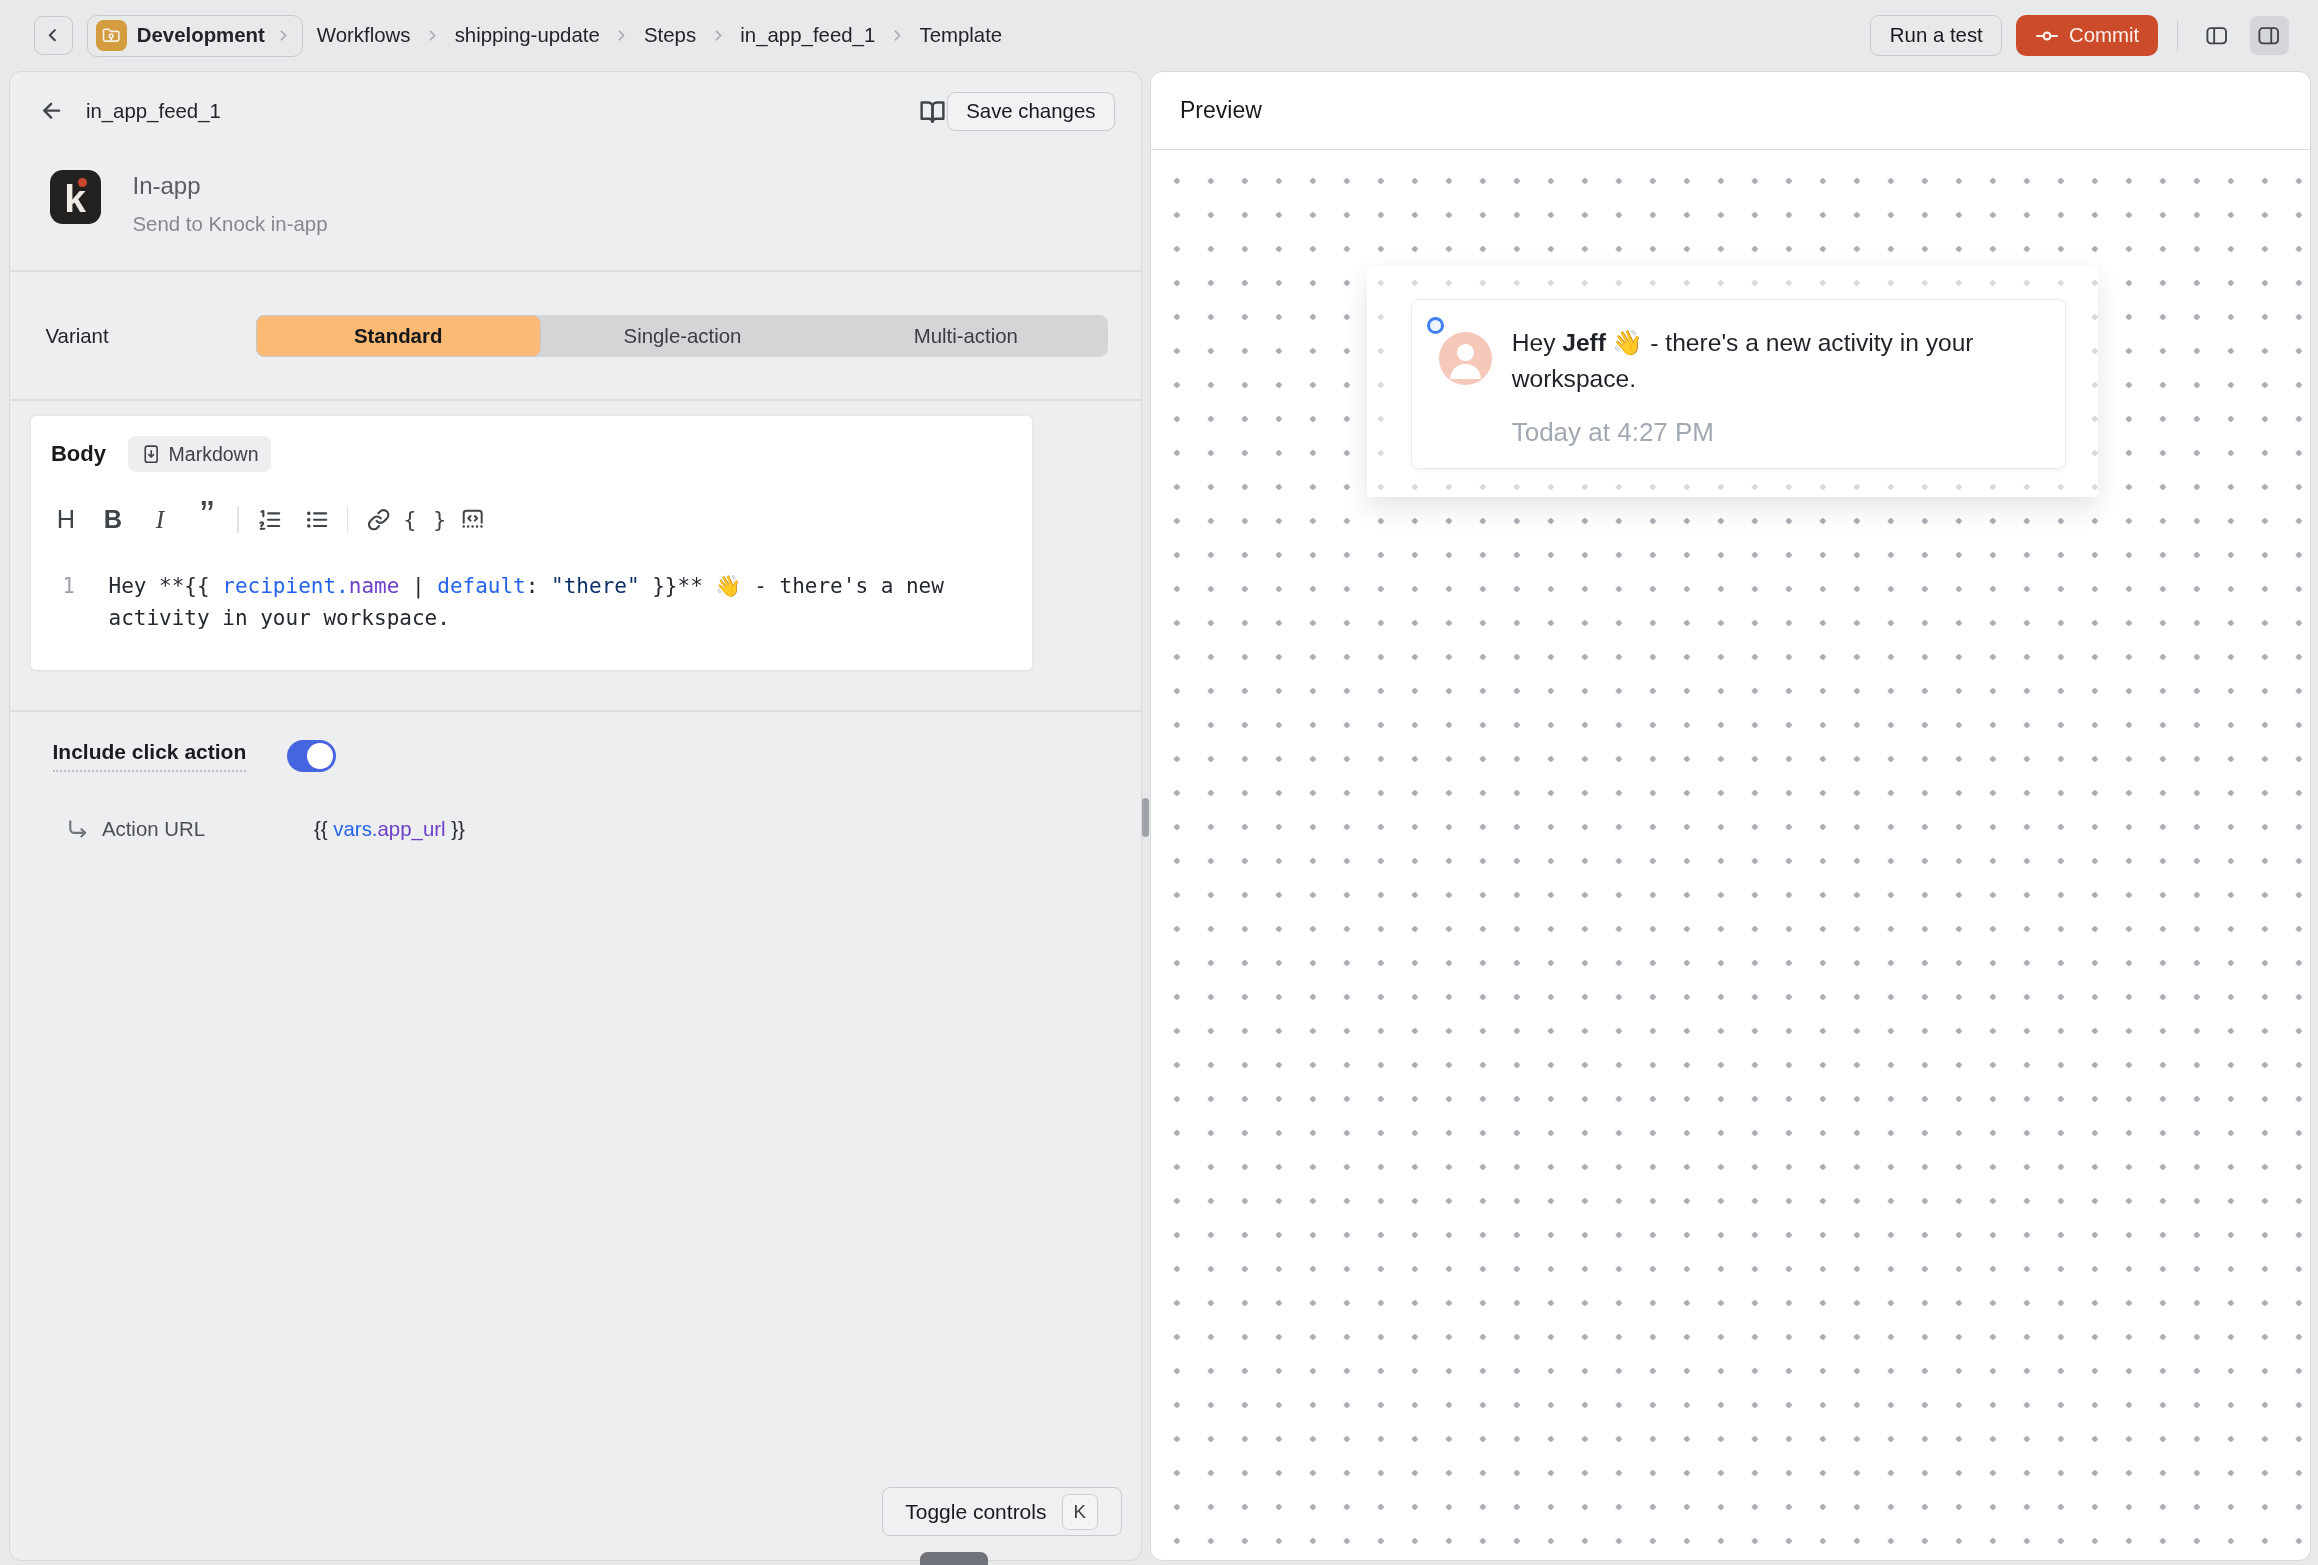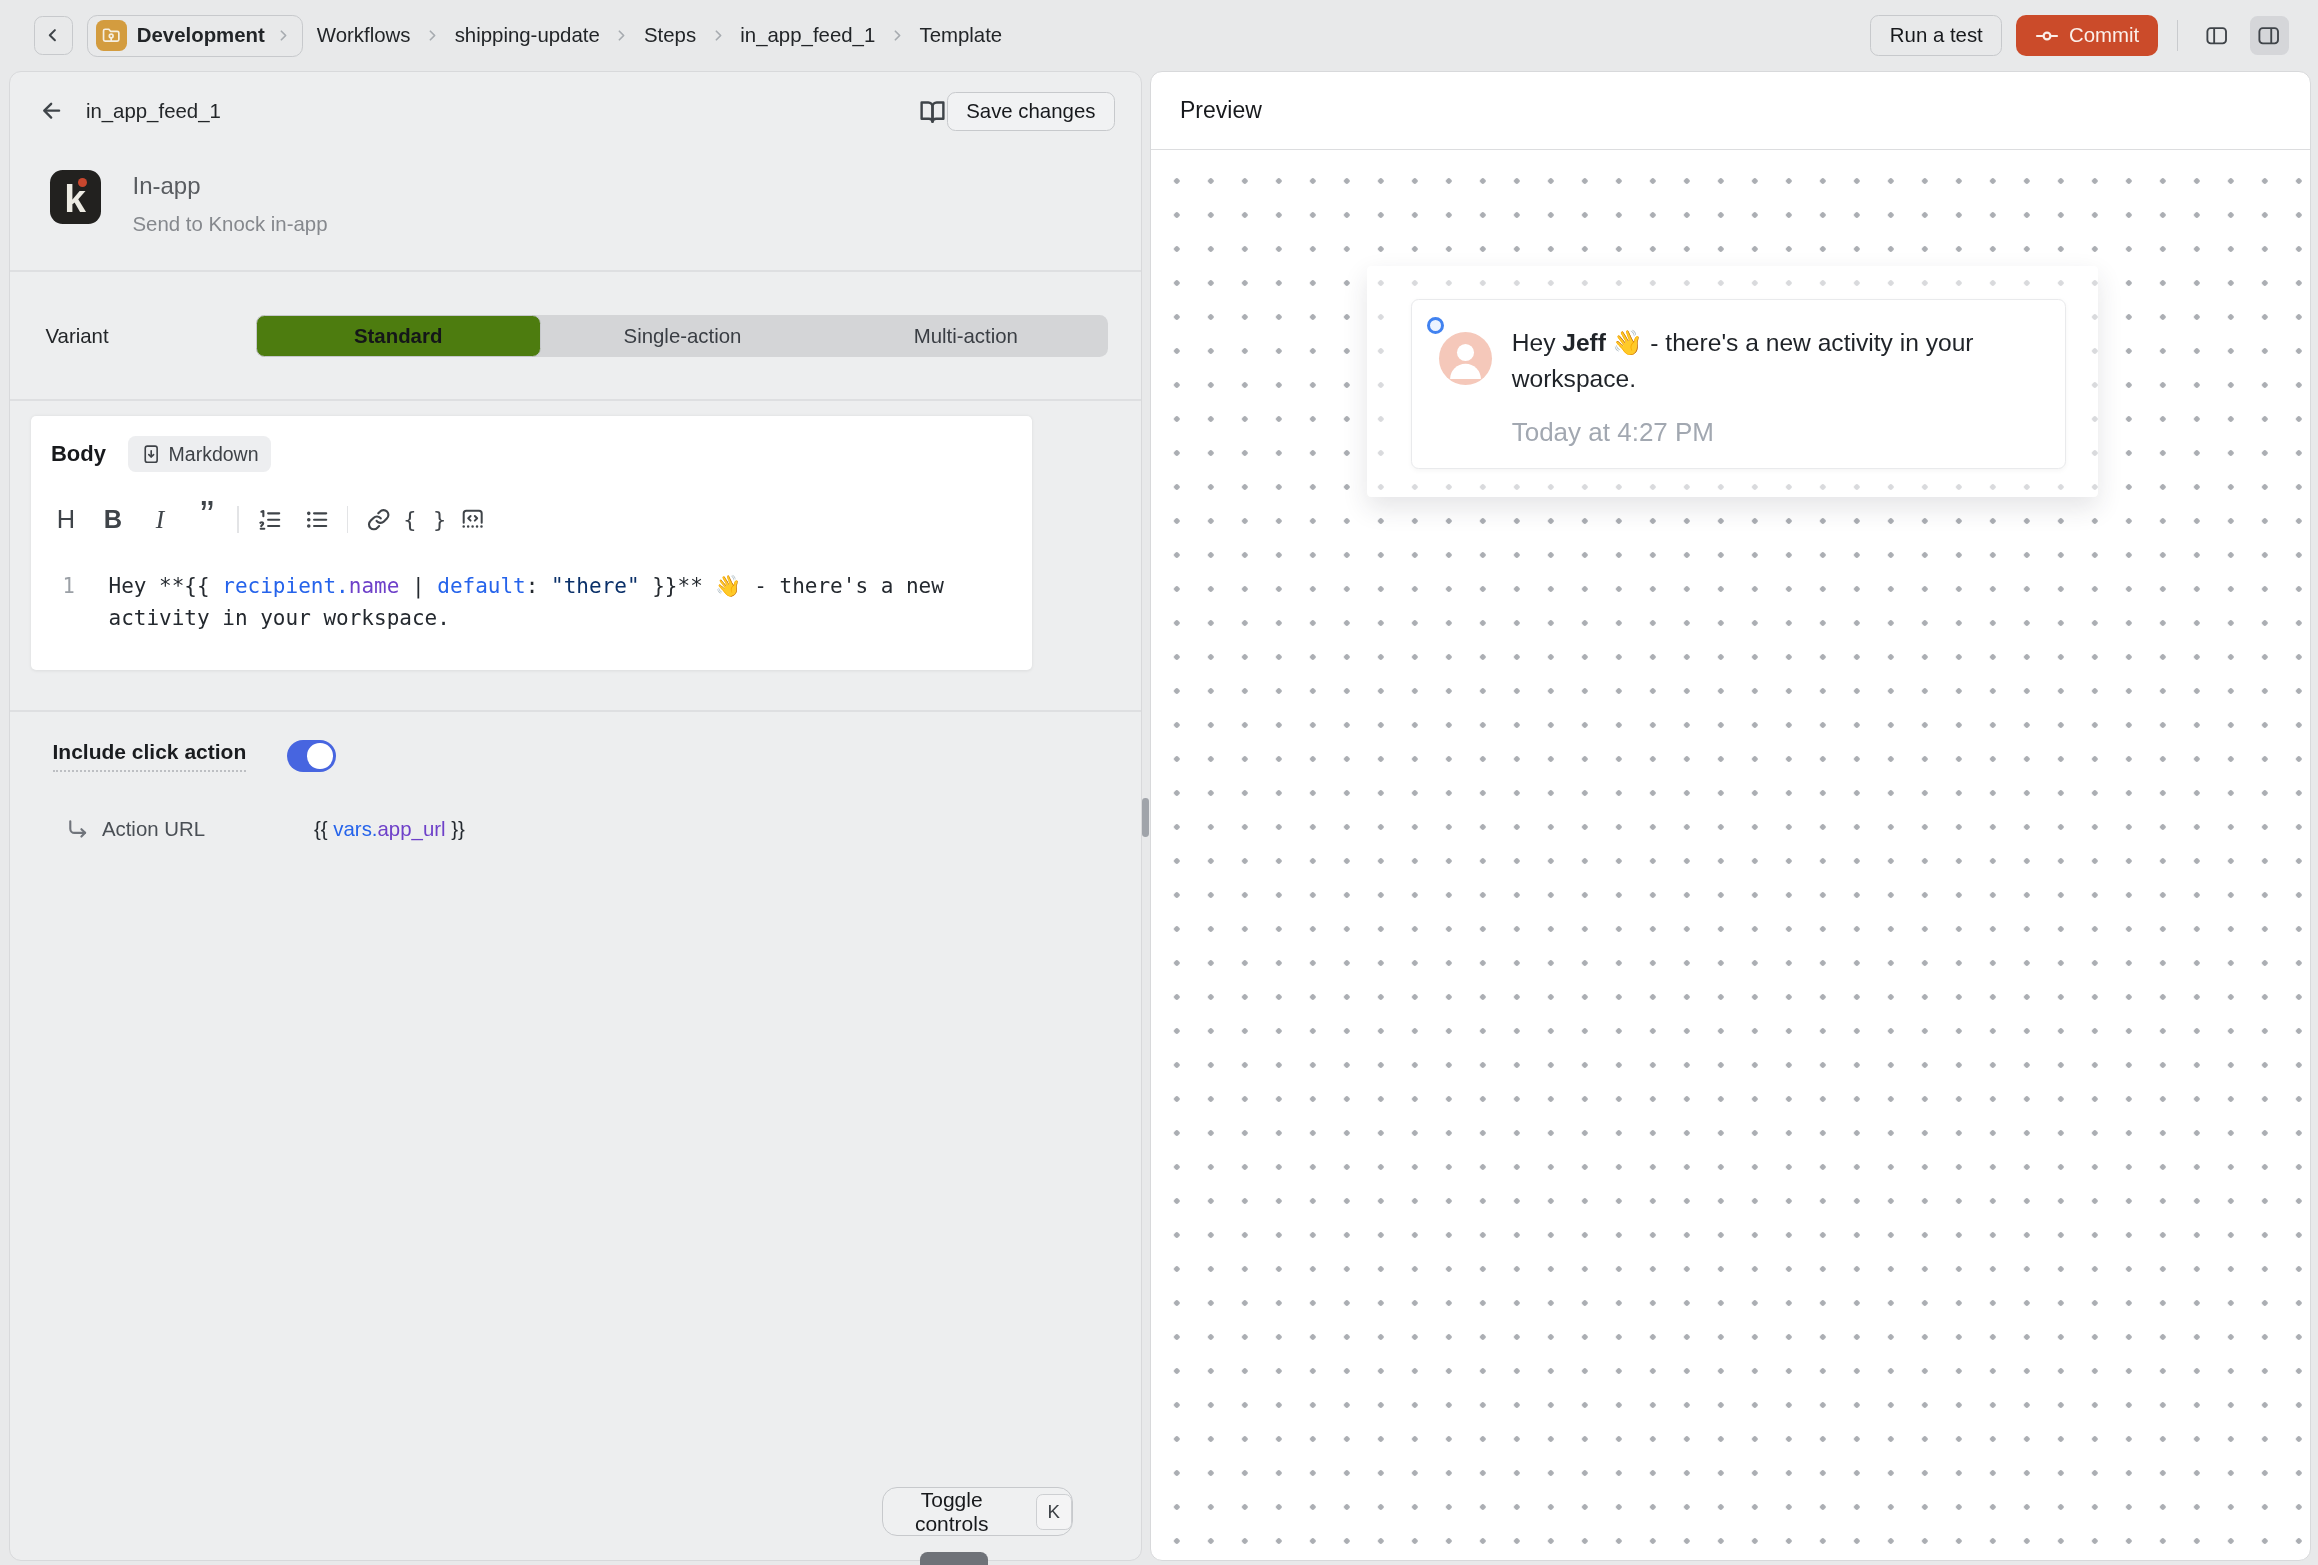--- a/index.html
+++ b/index.html
@@ -34,21 +34,21 @@
   .knock-logo { position:relative; width:51px; height:54px; border-radius:12.7px; background:var(--logo-bg,#22211F); display:flex; align-items:center; justify-content:center; }
   .knock-k { color:#EDEBE3; font-size:39px; font-weight:700; margin-top:3.4px; }
   .knock-dot { position:absolute; left:28px; top:7.6px; width:9.3px; height:9.3px; border-radius:50%; background:var(--logo-dot,#C8472E); }
   .channel-name { font-size:24px; color:#595C60; margin-top:1.7px; }
   .channel-desc { font-size:20.4px; color:#85888D; margin-top:13.6px; }
   .lp-divider { position:absolute; left:0; right:0; height:1.7px; background:#DEDFE1; }
   .variant-row { position:absolute; top:243px; left:36px; right:33px; height:42px; display:flex; align-items:center; }
   .variant-label { font-size:20.4px; color:#232629; }
   .segmented { position:absolute; left:210px; right:0; top:0; height:42px; background:#D4D5D7; border-radius:8.5px; display:flex; }
   .seg-option { flex:1; display:flex; align-items:center; justify-content:center; font-size:20.4px; color:#3A3E44; border-radius:8.5px; cursor:pointer; }
-  .seg-option.selected { background:#4d7c0f; border:1.7px solid #C6C8CB; color:#141619; font-weight:600; }
+  .seg-option.selected { background:#fdba74; border:1.7px solid #C6C8CB; color:#141619; font-weight:600; }
 
   .body-card { position:absolute; top:344px; left:21px; width:1001px; height:254px; background:#FFFFFF; border-radius:5.1px; box-shadow:0 0.8px 3.4px rgba(20,22,26,0.08); }
   .body-head { position:absolute; top:20.4px; left:20.4px; display:flex; align-items:center; gap:22px; }
   .body-label { font-size:22px; font-weight:600; color:#17191C; }
   .md-badge { display:flex; align-items:center; gap:7.6px; height:36px; padding:0 12.7px; background:#EDEEF0; border-radius:7.6px; color:#3E4247; font-size:19.5px; }
   .toolbar { position:absolute; top:83px; left:12px; display:flex; align-items:center; }
   .tool-btn { width:47px; height:41px; display:flex; align-items:center; justify-content:center; background:none; border:none; border-radius:6.8px; color:#3F4449; cursor:pointer; font-family:inherit; }
   .tool-glyph-h { font-size:25.4px; font-weight:500; }
   .tool-glyph-b { font-size:25.4px; font-weight:700; }
   .tool-glyph-i { font-size:25.4px; font-style:italic; font-family:"Liberation Serif", serif; }
@@ -66,21 +66,21 @@
 
   .include-row { position:absolute; top:668px; left:43px; display:flex; align-items:center; gap:41px; }
   .include-label { font-size:21px; font-weight:600; color:#1A1C1F; border-bottom:2.5px dotted #BDBFC3; padding-bottom:5.1px; cursor:help; }
   .toggle { position:relative; width:49px; height:32px; border-radius:16px; background:var(--toggle-blue,#4765E0); cursor:pointer; border:none; }
   .toggle-knob { position:absolute; top:3.4px; right:3.4px; width:25.4px; height:25.4px; border-radius:50%; background:#FFFFFF; }
   .action-row { position:absolute; top:745px; left:55px; display:flex; align-items:center; }
   .action-arrow { color:#70747B; display:flex; }
   .action-label { font-size:20.4px; color:#4A4F55; margin-left:12px; }
   .action-value { font-family:Liberation Sans, sans-serif; font-size:20.4px; margin-left:109px; white-space:pre; }
 
-  .toggle-controls-btn { position:absolute; left:872px; top:1415px; width:191px; height:49px; border:1.7px solid #C7C9CC; border-radius:15px; background:#EFF0F1; display:flex; align-items:center; justify-content:center; gap:15.3px; cursor:pointer; font-family:inherit; }
+  .toggle-controls-btn { position:absolute; left:872px; top:1415px; width:240px; height:49px; border:1.7px solid #C7C9CC; border-radius:8px; background:#EFF0F1; display:flex; align-items:center; justify-content:center; gap:15.3px; cursor:pointer; font-family:inherit; }
   .tc-label { font-size:21px; color:#17191C; }
   .key-chip { width:36px; height:36px; border:1.7px solid #CDCFD2; border-radius:6.8px; background:#F4F4F5; display:flex; align-items:center; justify-content:center; font-size:18.7px; color:#3C4045; }
 
   .bottom-pill { position:absolute; left:920px; top:1552px; width:68px; height:13.6px; border-radius:7.6px 7.6px 0 0; background:#6F7278; cursor:pointer; }
   .resize-handle { position:absolute; left:1142px; top:798px; width:6.8px; height:39px; border-radius:3.4px; background:#A0A4AA; cursor:col-resize; }
 
   
   .pv { position:absolute; left:1150px; right:8.5px; top:71px; bottom:5.1px; background:#ffffff; border:1.7px solid #D8D9DB; border-radius:12px; }
   .pv-header { position:absolute; top:0; left:0; right:0; height:78px; display:flex; align-items:center; padding-left:29px; border-bottom:1.7px solid #DCDDDF; }
   .pv-title { font-size:23px; font-weight:500; color:#17191C; }

